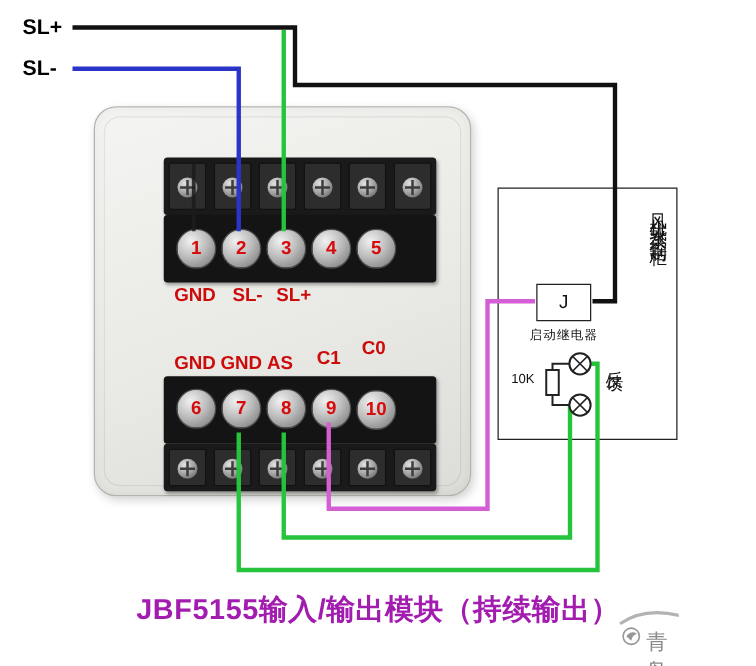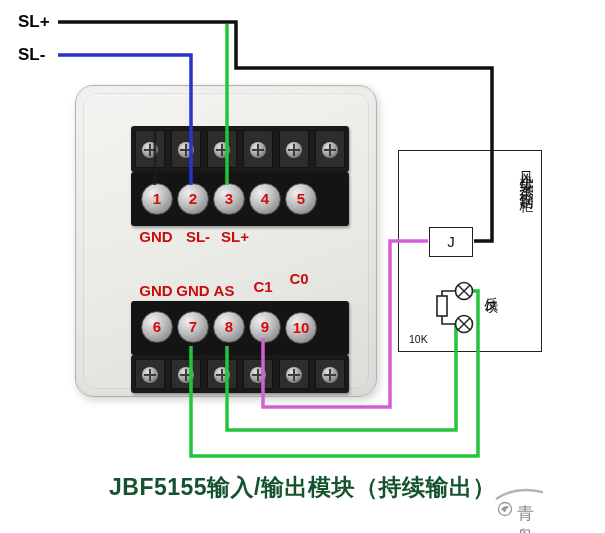--- a/index.html
+++ b/index.html
@@ -23,26 +23,26 @@
         background:radial-gradient(circle at 35% 30%,#f1f1f1,#bdbdbd 45%,#7e7e7e 90%);}
   .term span{display:block;width:30px;line-height:30px;text-align:center;font-size:15px;font-weight:bold;color:#d60b0b;}
   .rlabel{position:absolute;transform:translateX(-50%);font-size:15px;font-weight:bold;color:#cc0b0b;white-space:nowrap;}
   
   .cabinet{position:absolute;left:398px;top:150px;width:144px;height:202px;border:1.5px solid #222;background:#fff;box-sizing:border-box;}
   .cab-name{position:absolute;top:9px;right:5px;writing-mode:vertical-rl;text-orientation:upright;
             font-size:14px;letter-spacing:4px;color:#111;}
   .relay-box{position:absolute;left:30px;top:76px;width:44px;height:30px;border:1.5px solid #222;box-sizing:border-box;
              background:#fff;text-align:center;line-height:27px;font-size:15px;color:#111;}
   .relay-label{position:absolute;left:0px;top:110px;width:104px;text-align:center;font-size:10px;color:#111;letter-spacing:1px;}
-  .res-label{position:absolute;left:10px;top:146px;font-size:10.5px;color:#111;margin-top:36px;}
+  .res-label{position:absolute;left:10px;top:146px;font-size:10.5px;color:#111;}
   .fb-label{position:absolute;left:84px;top:134px;writing-mode:vertical-rl;text-orientation:upright;
             font-size:14px;letter-spacing:3px;color:#111;}
   .overlay{position:absolute;left:0;top:0;z-index:30;pointer-events:none;}
   .caption{position:absolute;left:0;top:472px;width:605px;text-align:center;
-           font-size:23px;font-weight:700;color:#14532d;letter-spacing:0.5px;}
+           font-size:23px;font-weight:700;color:#a21caf;letter-spacing:0.5px;}
   .watermark{position:absolute;left:517px;top:502px;font-size:17px;color:#8a8a8a;z-index:40;}
 </style>
 </head>
 <body>
 
 <div class="canvas">
 
   <span class="bus-label" style="left:18px;top:12px">SL+</span>
   <span class="bus-label" style="left:18px;top:45px">SL-</span>
 
@@ -131,20 +131,21 @@
         </div>
       <div class="cell" style="left:184px;top:4px;height:30px">
           <div class="screw" style="left:6px;top:7px"></div>
         </div>
     </div>
   </div>
 
   <div class="cabinet">
     <div class="cab-name">风机或水泵控制柜</div>
     <div class="relay-box">J</div>
+    <div class="relay-label">启动继电器</div>
     <div class="res-label">10K</div>
     <div class="fb-label">反馈</div>
   </div>
 
   <svg class="overlay" width="605" height="533" viewBox="0 0 605 533">
 
     <path d="M58 22 H236 V68 H492 V241 H474" fill="none" stroke-width="3.5" stroke="#111111"></path>
 
     <path d="M58 55 H191 V185" fill="none" stroke-width="3.5" stroke="#2a35c8"></path>
 

